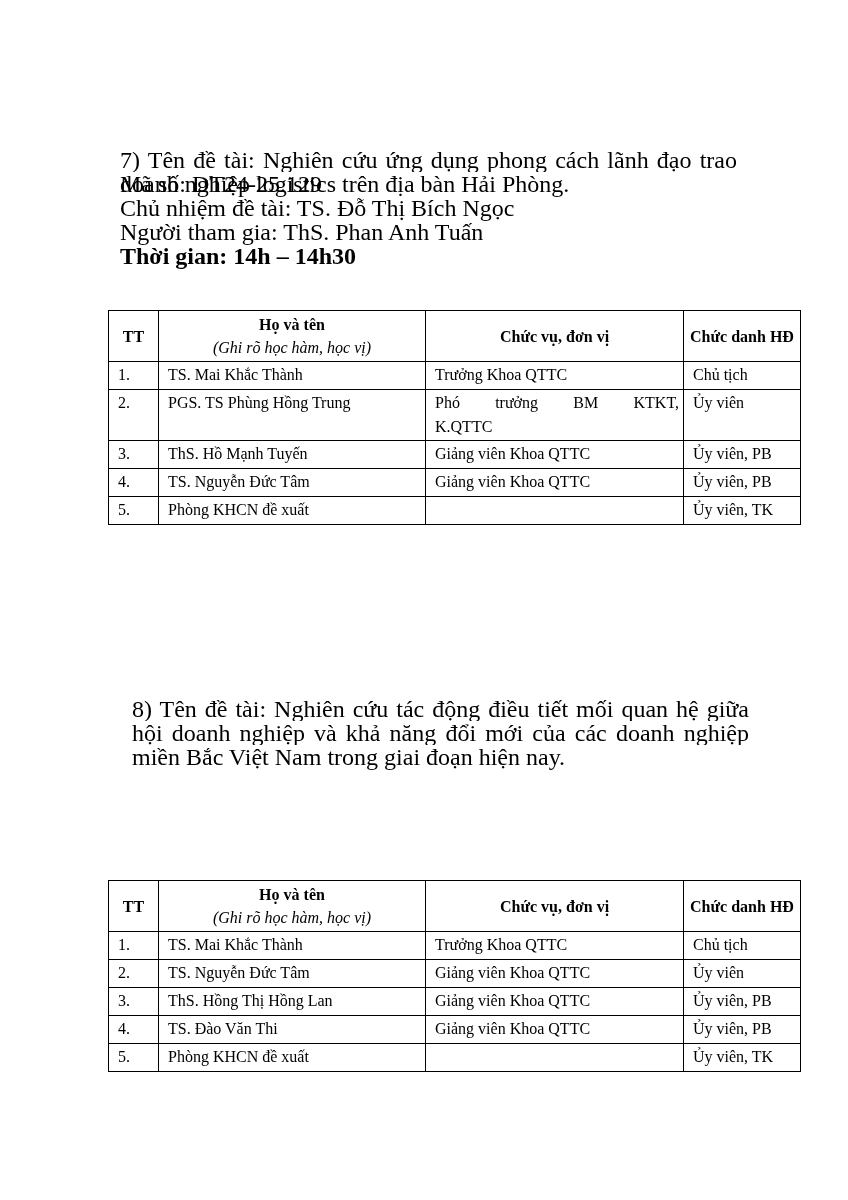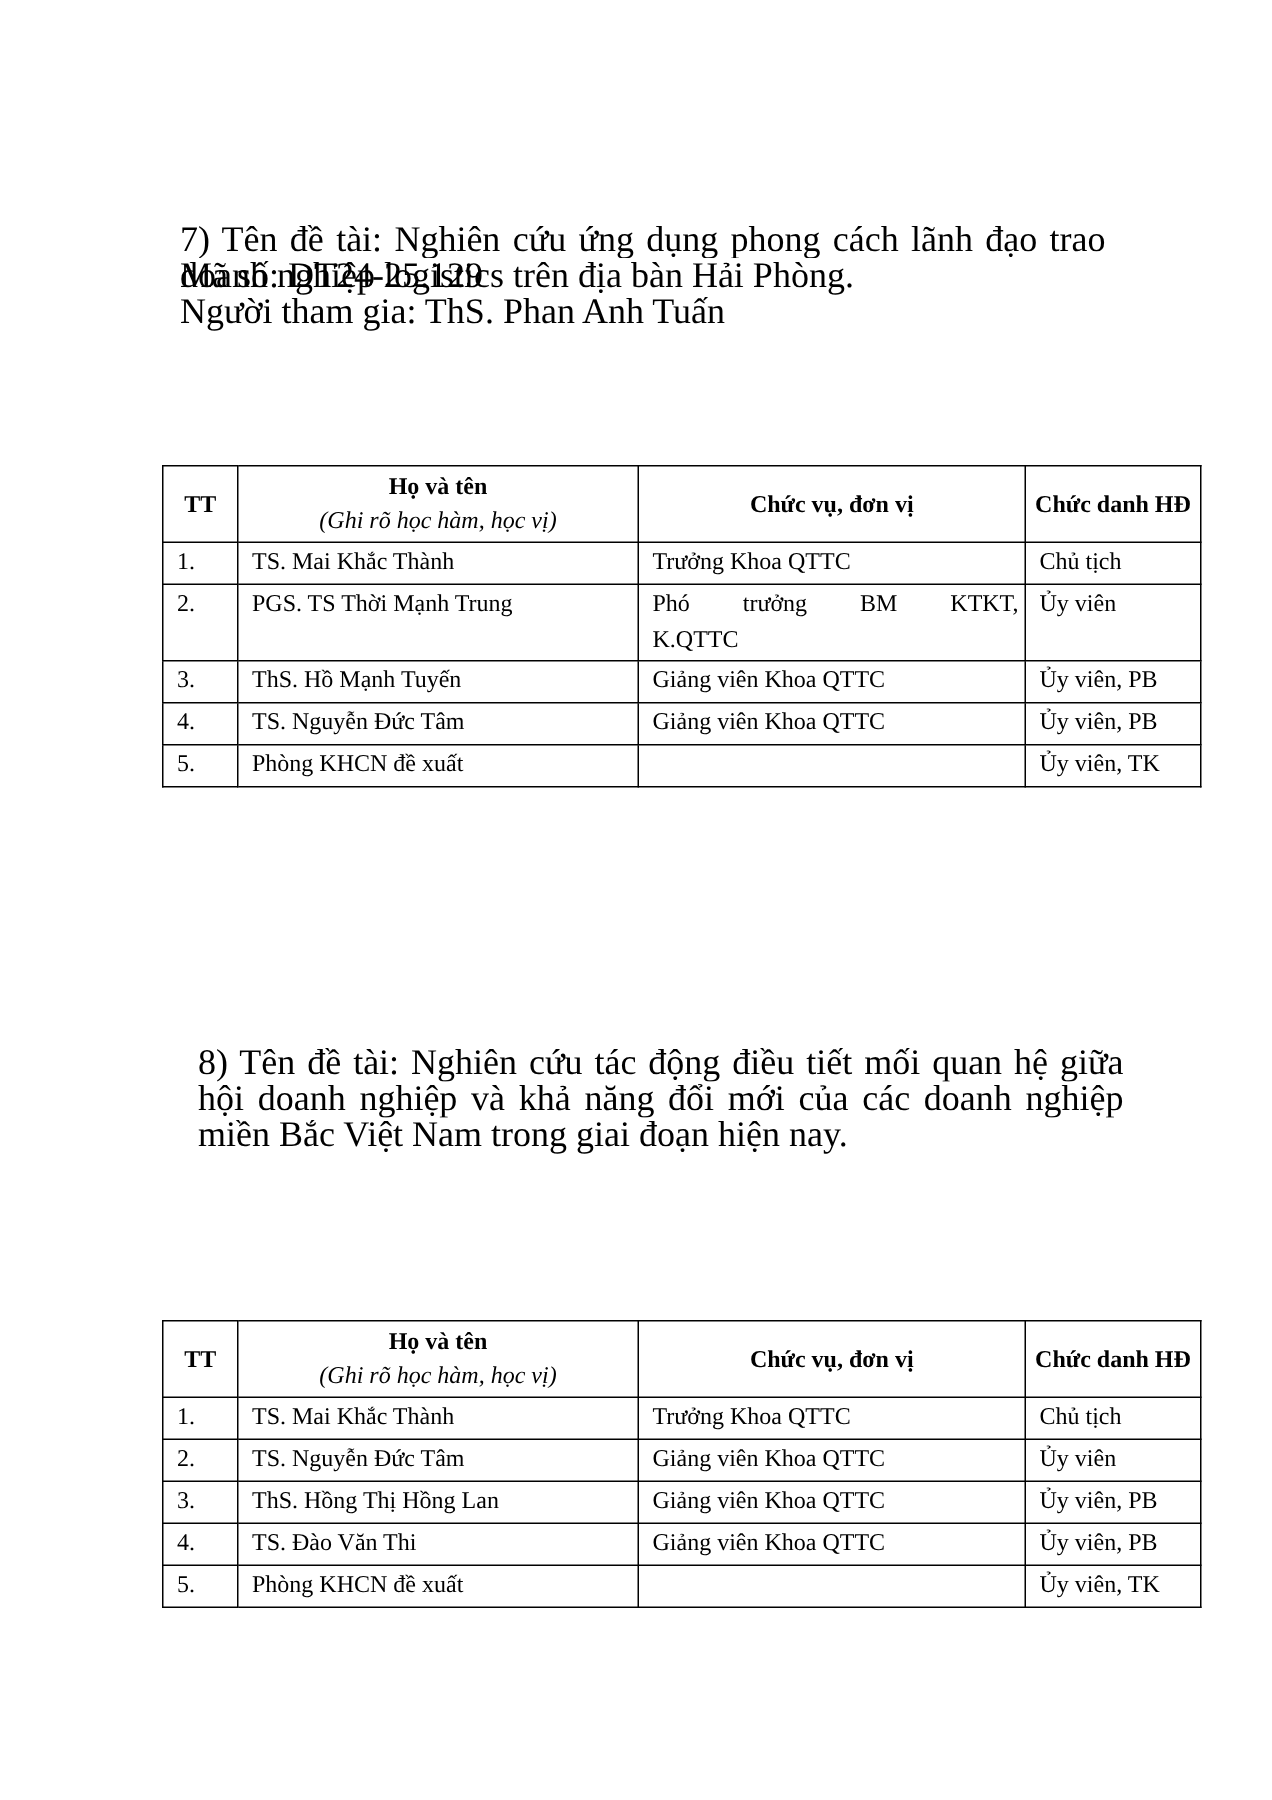--- a/index.html
+++ b/index.html
@@ -75,21 +75,23 @@
 </style>
 </head>
 <body>
 
 <div class="text-block sec7-text">
   <div>
       <div class="jline">7) Tên đề tài: Nghiên cứu ứng dụng phong cách lãnh đạo trao quyền tại các</div>
       <div>doanh nghiệp logistics trên địa bàn Hải Phòng.</div>
     </div>
   <div>Mã số: DT24-25.129</div>
+  <div>Chủ nhiệm đề tài: TS. Đỗ Thị Bích Ngọc</div>
   <div>Người tham gia: ThS. Phan Anh Tuấn</div>
+  <div class="bold">Thời gian: 14h – 14h30</div>
 </div>
 
 <table class="council table1">
   <colgroup>
       <col style="width:50px">
       <col style="width:267px">
       <col style="width:258px">
       <col style="width:117px">
     </colgroup>
   <tbody>
@@ -103,21 +105,21 @@
     <th>Chức danh HĐ</th>
   </tr>
   <tr>
     <td class="tt-cell">1.</td>
     <td>TS. Mai Khắc Thành</td>
     <td class="role-cell">Trưởng Khoa QTTC</td>
     <td class="pos-cell">Chủ tịch</td>
   </tr>
   <tr>
     <td class="tt-cell">2.</td>
-    <td>PGS. TS Thời Mạnh Trung</td>
+    <td>PGS. TS Phùng Hồng Trung</td>
     <td class="role-cell">
           <div class="jline">Phó trưởng BM KTKT,</div>
           <div>K.QTTC</div>
         </td>
     <td class="pos-cell">Ủy viên</td>
   </tr>
   <tr>
     <td class="tt-cell">3.</td>
     <td>ThS. Hồ Mạnh Tuyến</td>
     <td class="role-cell">Giảng viên Khoa QTTC</td>

